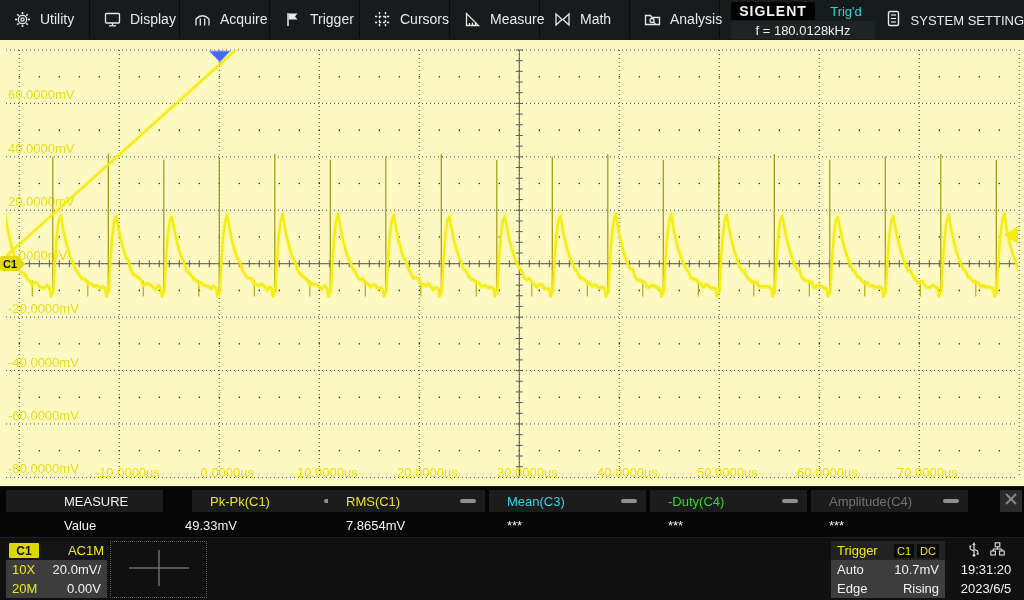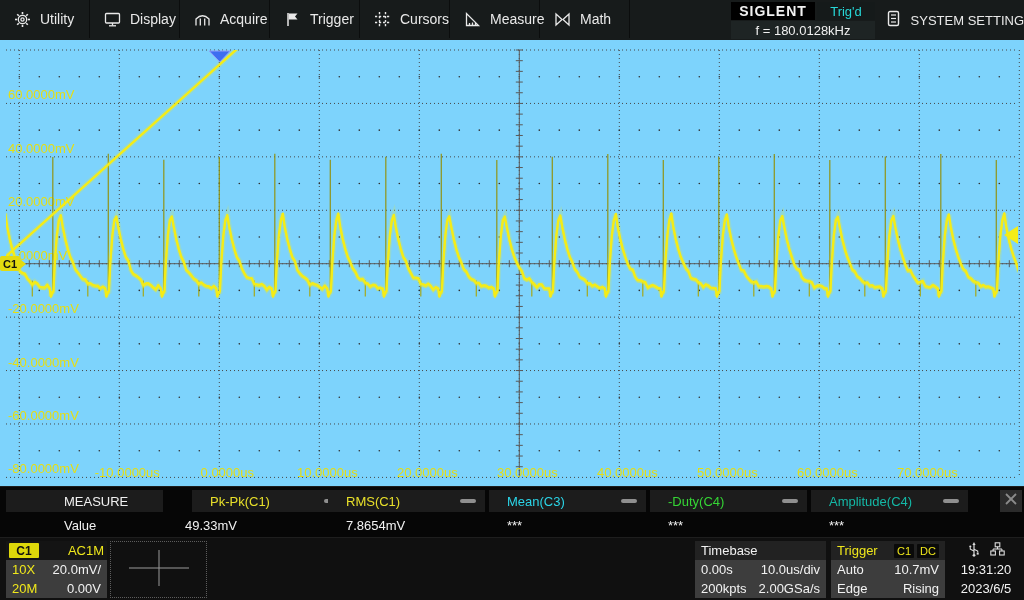--- a/index.html
+++ b/index.html
@@ -17,21 +17,21 @@
   .brand-logo{width:84px;height:18px;background:#000000;color:#f2f2f2;font-weight:bold;
               font-size:14px;letter-spacing:1px;display:flex;align-items:center;justify-content:center;}
   .trig-status{width:58px;height:18px;background:#151a1a;color:#26d7d7;font-size:13px;
                display:flex;align-items:center;justify-content:center;}
   .freq-box{position:absolute;left:0;top:21px;width:144px;height:18px;background:#1e2424;color:#f0f0f0;
             font-size:13px;display:flex;align-items:center;justify-content:center;}
   .system-setting{position:absolute;left:880px;top:0;width:144px;height:40px;display:flex;
                   align-items:center;justify-content:flex-end;gap:10px;color:#e9e9e9;font-size:13px;}
 
   
-  .scope{position:absolute;left:0;top:40px;width:1024px;height:446px;background:#7dd3fc;}
+  .scope{position:absolute;left:0;top:40px;width:1024px;height:446px;background:#fef9c3;}
   .ch-badge{position:absolute;left:0px;top:216px;width:20px;height:15px;background:#e3db10;color:#111;
             font-size:11px;font-weight:bold;display:flex;align-items:center;justify-content:center;
             border-radius:2px;}
   .ch-badge:after{content:"";position:absolute;left:20px;top:2.5px;border-left:6px solid #e3db10;
                   border-top:5px solid transparent;border-bottom:5px solid transparent;}
 
   
   .measure-panel{position:absolute;left:0;top:486px;width:1024px;height:51px;background:#060606;
                  border-top:1px solid #1d1d1d;}
   .m-header-cell{position:absolute;top:3px;height:22px;background:#1c1c1c;display:flex;
@@ -148,20 +148,30 @@
           <span>Measure</span>
         </div>
         <div class="menu-item">
           <span class="icon">
             <svg width="17" height="17" viewBox="0 0 17 17">
               <path d="M2 3 L8 8.5 L2 14 Z" stroke="#e9e9e9" stroke-width="1.3" fill="none"></path>
               <path d="M15 3 L9 8.5 L15 14 Z" stroke="#e9e9e9" stroke-width="1.3" fill="none"></path>
             </svg>
           </span>
           <span>Math</span>
+        </div>
+        <div class="menu-item">
+          <span class="icon">
+            <svg width="17" height="17" viewBox="0 0 17 17">
+              <path d="M1.5 4.5 h5 l1.5 2 h7.5 v7 h-14 Z" stroke="#e9e9e9" stroke-width="1.3" fill="none"></path>
+              <circle cx="8" cy="9.5" r="2" stroke="#e9e9e9" stroke-width="1.3" fill="none"></circle>
+              <line x1="9.5" y1="11" x2="11.5" y2="13" stroke="#e9e9e9" stroke-width="1.3"></line>
+            </svg>
+          </span>
+          <span>Analysis</span>
         </div>
       </div>
     <div class="brand-block">
       <div class="brand-row">
         <div class="brand-logo">SIGLENT</div>
         <div class="trig-status">Trig'd</div>
       </div>
       <div class="freq-box">f = 180.0128kHz</div>
     </div>
     <div class="system-setting">
@@ -825,21 +835,21 @@
         </div>
         <div class="m-header-cell" style="left: 489px; width: 157px;">
           <span class="m-label" style="color: rgb(43, 213, 232);">Mean(C3)</span>
           <span class="m-minus"></span>
         </div>
         <div class="m-header-cell" style="left: 650px; width: 157px;">
           <span class="m-label" style="color: rgb(53, 213, 53);">-Duty(C4)</span>
           <span class="m-minus"></span>
         </div>
         <div class="m-header-cell" style="left: 811px; width: 157px;">
-          <span class="m-label" style="color: #14b8a6;">Amplitude(C4)</span>
+          <span class="m-label" style="color: #737373;">Amplitude(C4)</span>
           <span class="m-minus"></span>
         </div>
       </div>
     <div class="m-close">
       <span class="icon">
         <svg width="14" height="14" viewBox="0 0 14 14">
             <line x1="2" y1="2" x2="12" y2="12" stroke="#8a8a8a" stroke-width="1.8"></line>
             <line x1="12" y1="2" x2="2" y2="12" stroke="#8a8a8a" stroke-width="1.8"></line>
           </svg>
       </span>
@@ -875,33 +885,20 @@
 
     <div class="panel add-box">
       <span class="icon">
         <svg width="70" height="44" viewBox="0 0 70 44">
             <line x1="5" y1="22" x2="65" y2="22" stroke="#9a9a9a" stroke-width="1"></line>
             <line x1="35" y1="4" x2="35" y2="40" stroke="#9a9a9a" stroke-width="1"></line>
           </svg>
       </span>
     </div>
 
-    <div class="panel tb-box">
-      <div class="prow hdr">
-        <span>Timebase</span>
-      </div>
-      <div class="prow body">
-        <span>0.00s</span>
-        <span>10.0us/div</span>
-      </div>
-      <div class="prow body">
-        <span>200kpts</span>
-        <span>2.00GSa/s</span>
-      </div>
-    </div>
 
     <div class="panel trig-box">
       <div class="prow hdr">
         <span class="yellow">Trigger</span>
         <span style="display:flex;gap:3px;">
           <span class="chip">C1</span>
           <span class="chip">DC</span>
         </span>
       </div>
       <div class="prow body">

